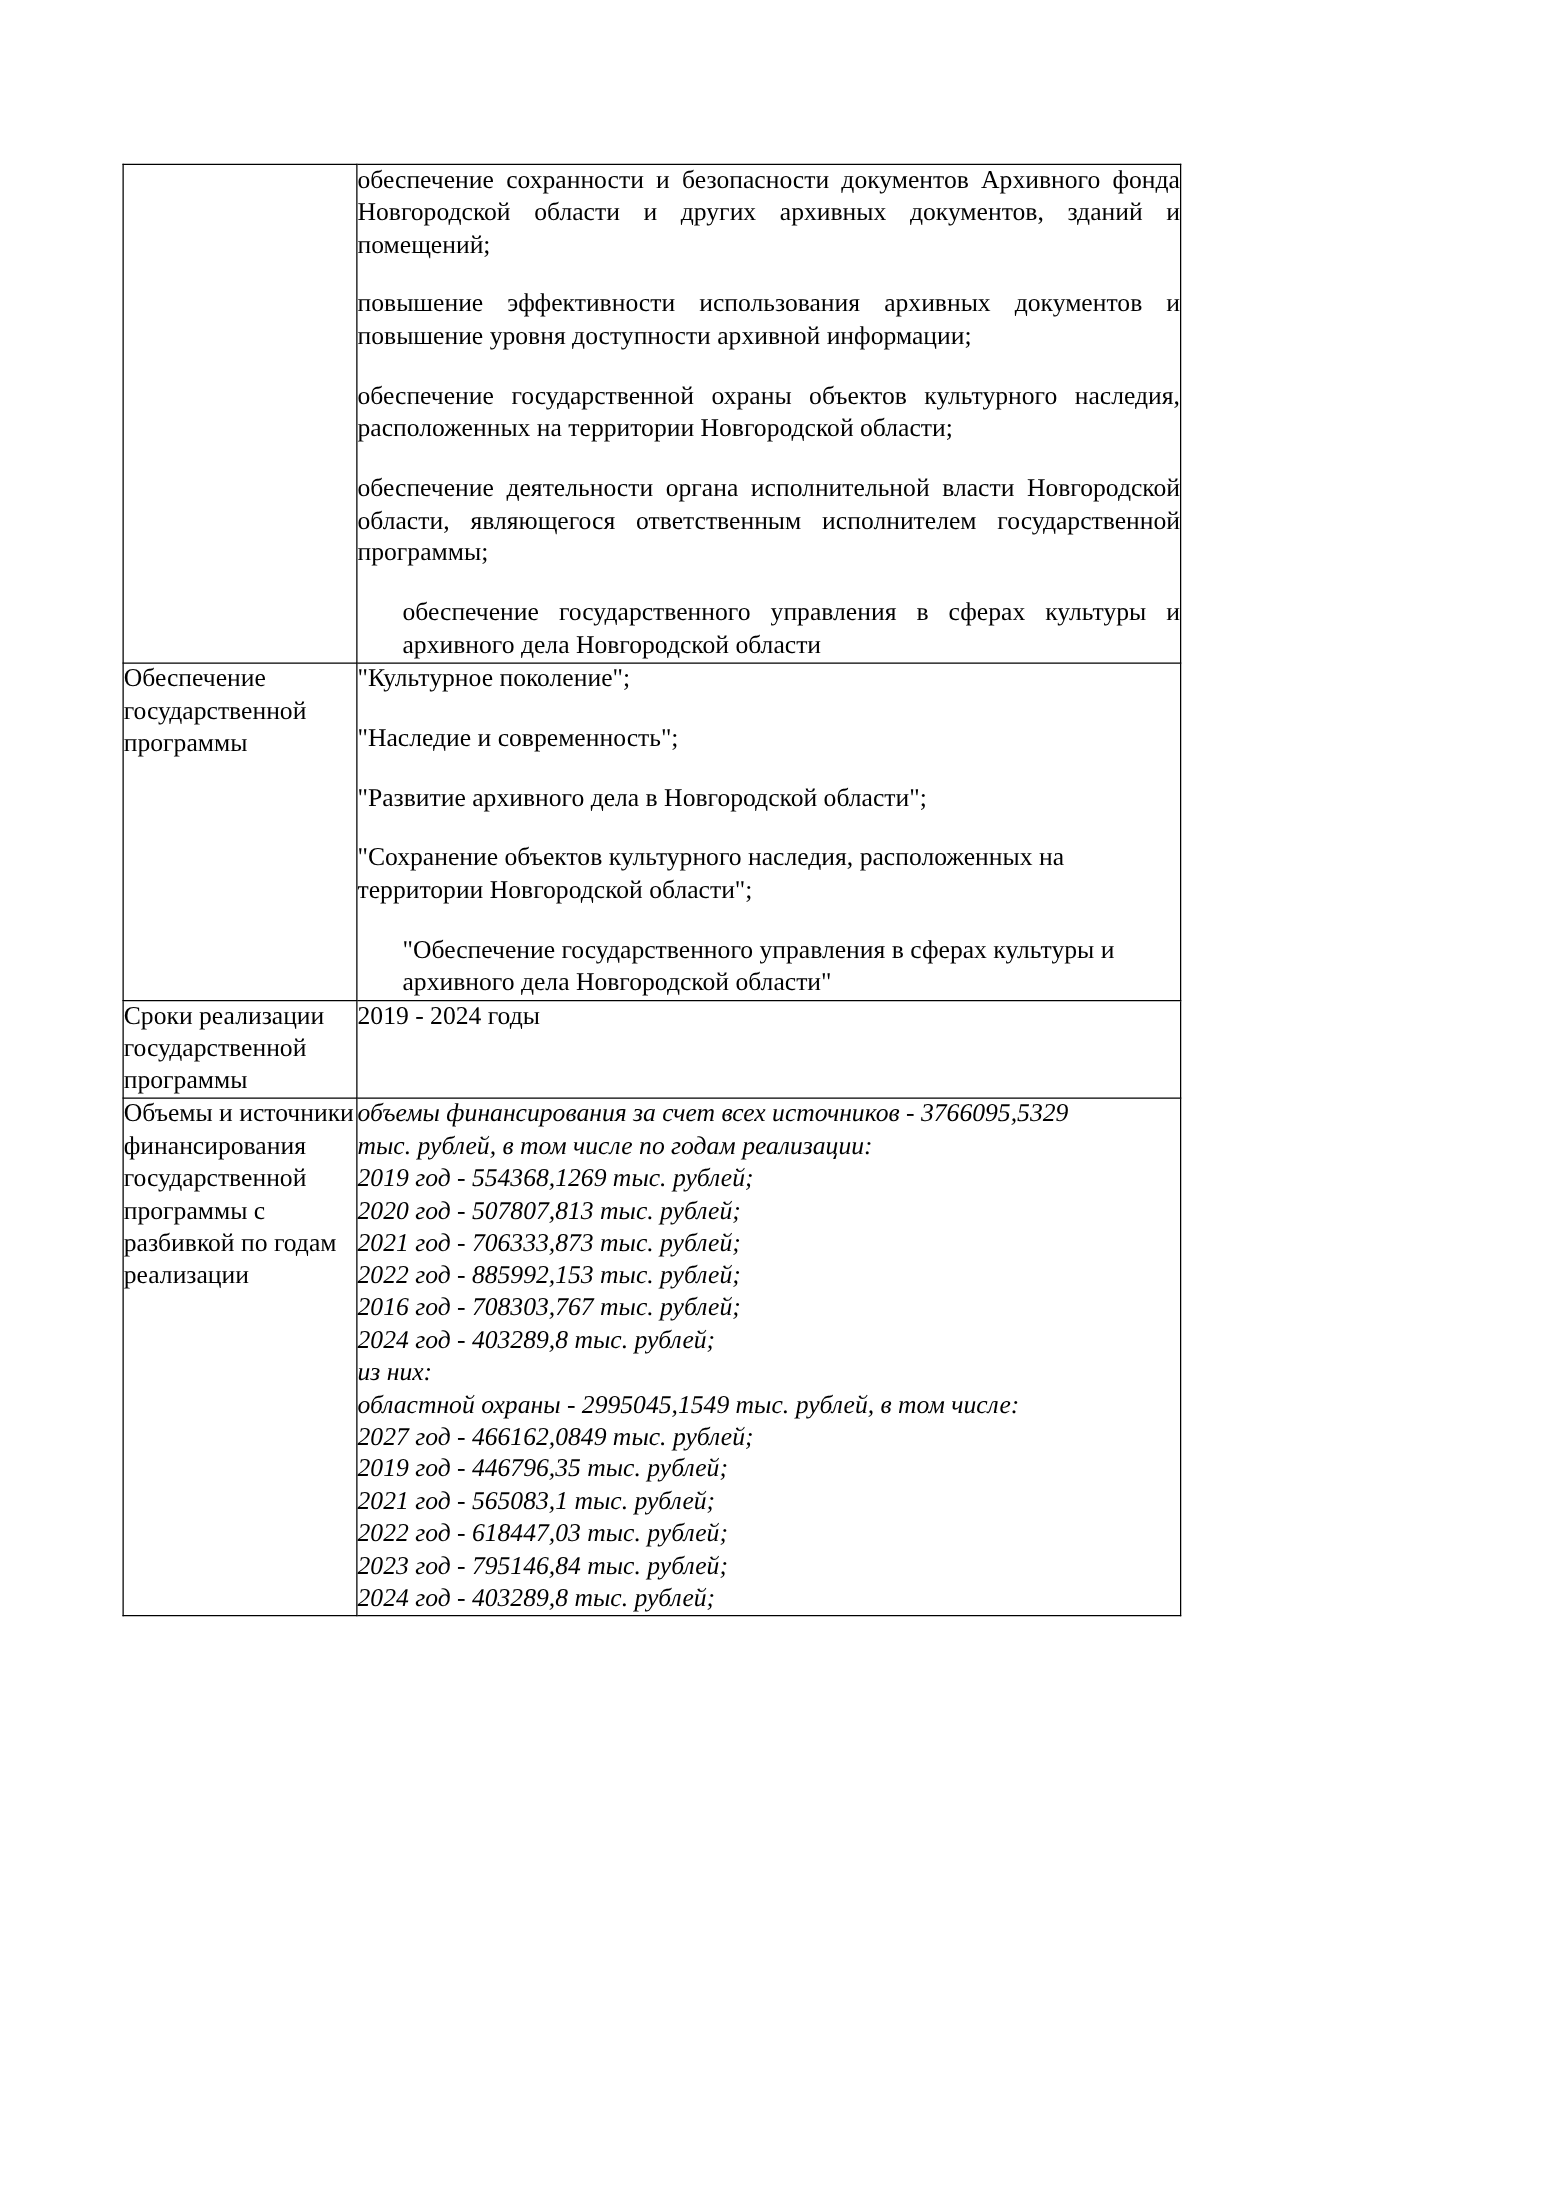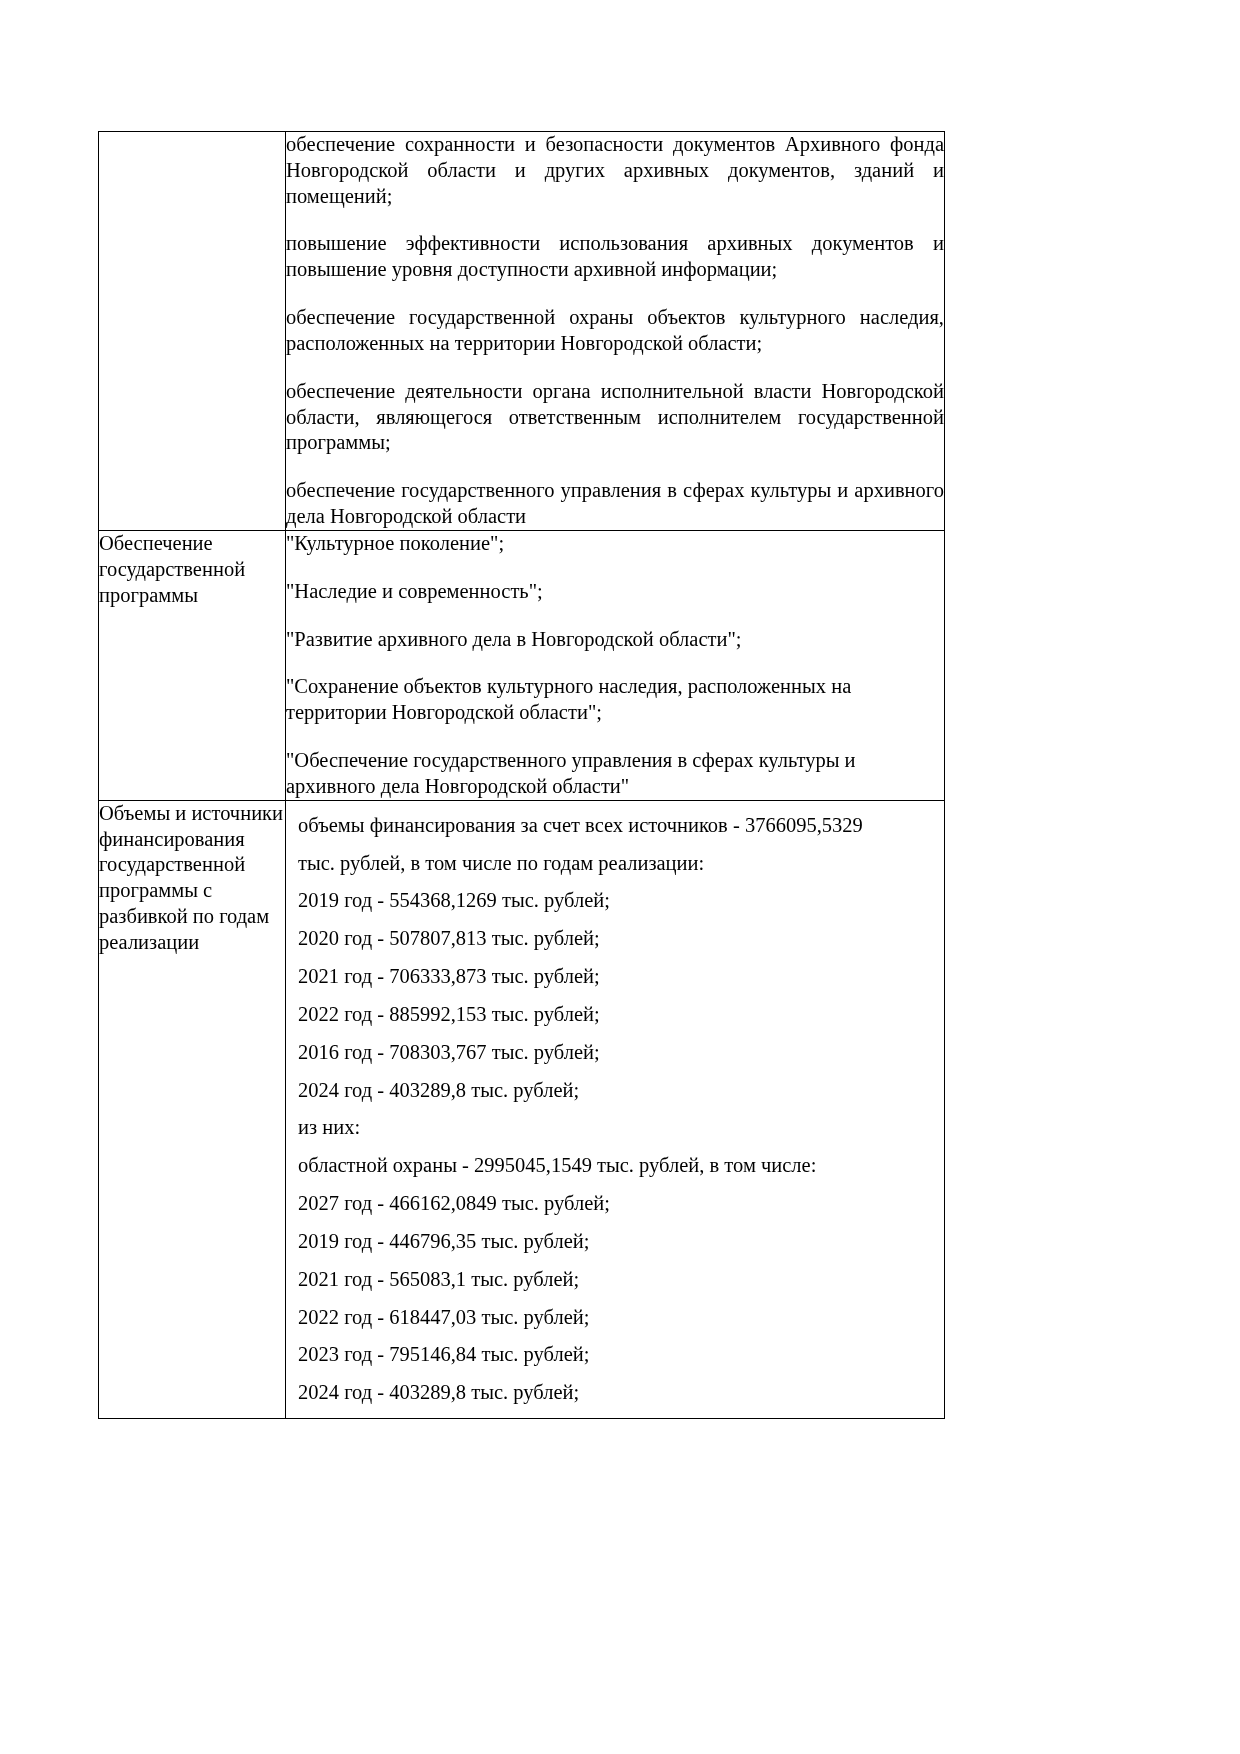--- a/index.html
+++ b/index.html
@@ -43,26 +43,28 @@
   td.full-cell {
     padding: 9px 10px 10px 10px;
     text-align: justify;
     text-justify: inter-word;
   }
   .para {
     margin: 0 0 22px 0;
   }
   .para:last-child {
     margin-bottom: 0;
+    margin-left: 36px;
   }
   .tight {
     margin: 0;
   }
   .lines > div {
-    margin: 12px;
+    margin: 0;
+    font-style: italic;
   }
   
   td.spacer-cell {
     width: 186px;
   }
   .justify {
     text-align: justify;
     text-justify: inter-word;
   }
 </style>
@@ -91,20 +93,28 @@
         </td>
         <td class="value-cell">
           <p class="para">"Культурное поколение";</p>
           <p class="para">"Наследие и современность";</p>
           <p class="para">"Развитие архивного дела в Новгородской области";</p>
           <p class="para">"Сохранение объектов культурного наследия, расположенных на территории Новгородской области";</p>
           <p class="para">"Обеспечение государственного управления в сферах культуры и архивного дела Новгородской области"</p>
         </td>
       </tr>
 
+      <tr>
+        <td class="label-cell">
+          <p class="tight">Сроки реализации государственной программы</p>
+        </td>
+        <td class="value-cell">
+          <p class="tight">2019 - 2024 годы</p>
+        </td>
+      </tr>
 
       <tr>
         <td class="label-cell">
           <p class="tight">Объемы и источники финансирования государственной программы с разбивкой по годам реализации</p>
         </td>
         <td class="value-cell lines">
           <div>объемы финансирования за счет всех источников - 3766095,5329</div>
           <div>тыс. рублей, в том числе по годам реализации:</div>
           <div>2019 год - 554368,1269 тыс. рублей;</div>
           <div>2020 год - 507807,813 тыс. рублей;</div>

